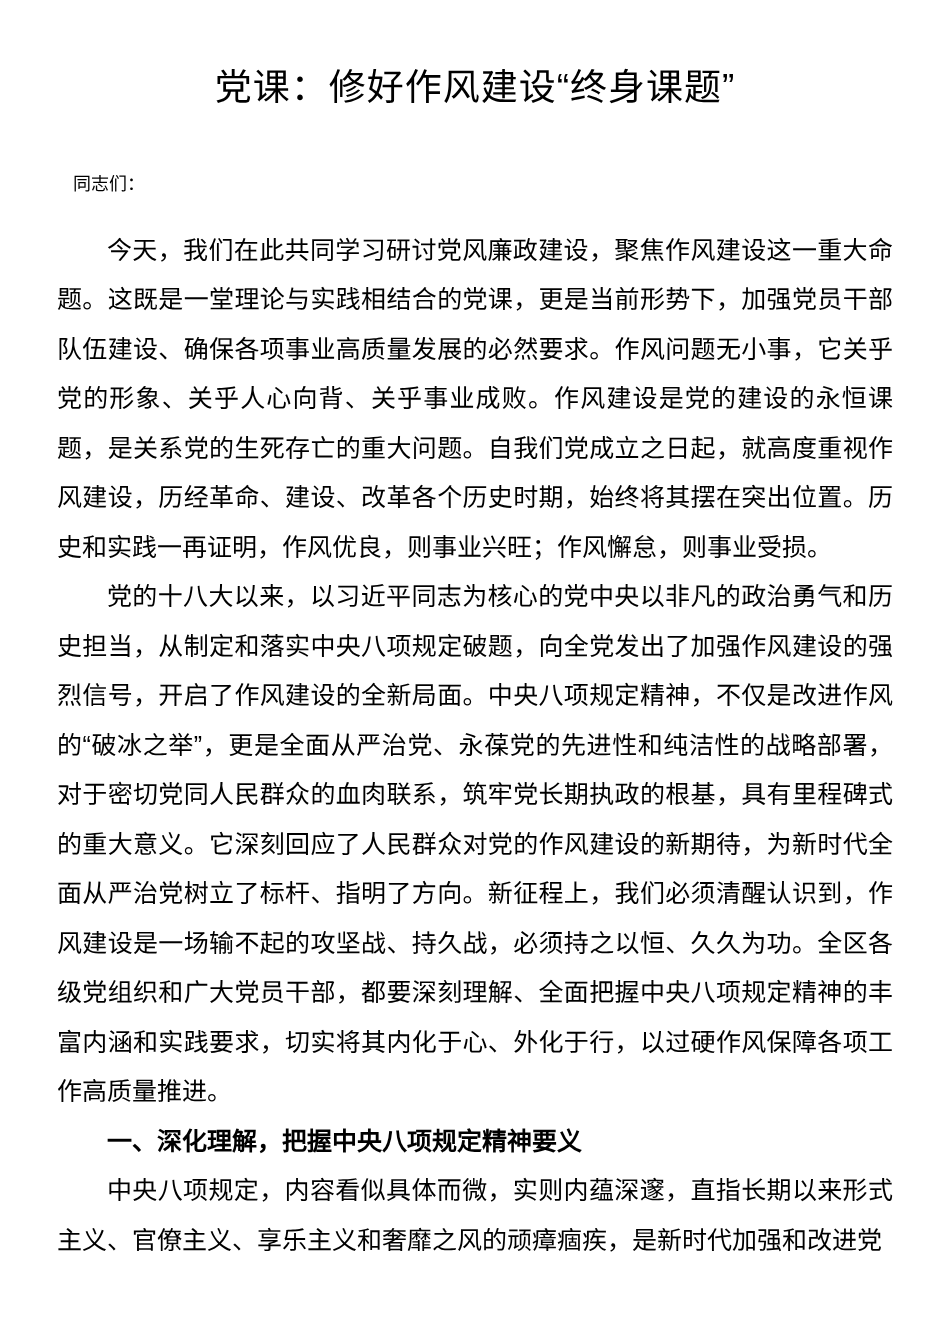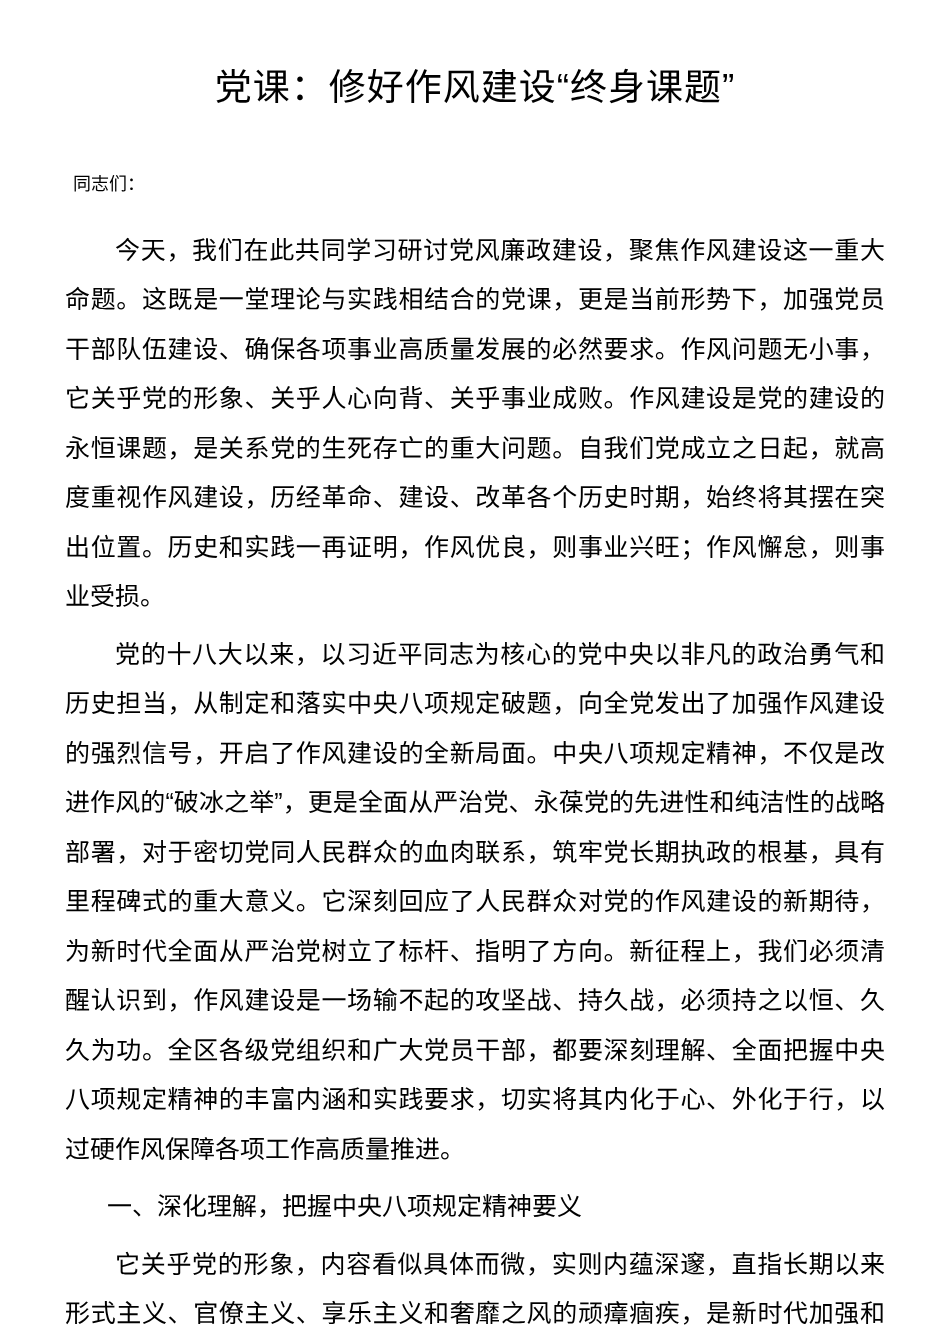--- a/index.html
+++ b/index.html
@@ -30,44 +30,44 @@
     letter-spacing: 1px;
   }
   .salutation {
     margin: 16px;
     font-size: 18px;
     line-height: 49.5px;
     text-align: justify;
     text-justify: inter-ideograph;
   }
   .para {
-    margin: 8px;
+    margin: 0;
     font-size: 25px;
     line-height: 49.5px;
     text-align: justify;
     text-justify: inter-ideograph;
     text-indent: 2em;
   }
   .heading {
     margin: 0;
     font-size: 25px;
     line-height: 49.5px;
-    font-weight: normal;
+    font-weight: bold;
     text-align: justify;
     text-indent: 2em;
   }
 </style>
 </head>
 <body>
 
 <div class="page">
   <h1 class="title">党课：修好作风建设“终身课题”</h1>
 
   <p class="salutation">同志们：</p>
 
   <p class="para">今天，我们在此共同学习研讨党风廉政建设，聚焦作风建设这一重大命题。这既是一堂理论与实践相结合的党课，更是当前形势下，加强党员干部队伍建设、确保各项事业高质量发展的必然要求。作风问题无小事，它关乎党的形象、关乎人心向背、关乎事业成败。作风建设是党的建设的永恒课题，是关系党的生死存亡的重大问题。自我们党成立之日起，就高度重视作风建设，历经革命、建设、改革各个历史时期，始终将其摆在突出位置。历史和实践一再证明，作风优良，则事业兴旺；作风懈怠，则事业受损。</p>
 
   <p class="para">党的十八大以来，以习近平同志为核心的党中央以非凡的政治勇气和历史担当，从制定和落实中央八项规定破题，向全党发出了加强作风建设的强烈信号，开启了作风建设的全新局面。中央八项规定精神，不仅是改进作风的“破冰之举”，更是全面从严治党、永葆党的先进性和纯洁性的战略部署，对于密切党同人民群众的血肉联系，筑牢党长期执政的根基，具有里程碑式的重大意义。它深刻回应了人民群众对党的作风建设的新期待，为新时代全面从严治党树立了标杆、指明了方向。新征程上，我们必须清醒认识到，作风建设是一场输不起的攻坚战、持久战，必须持之以恒、久久为功。全区各级党组织和广大党员干部，都要深刻理解、全面把握中央八项规定精神的丰富内涵和实践要求，切实将其内化于心、外化于行，以过硬作风保障各项工作高质量推进。</p>
 
   <h2 class="heading">一、深化理解，把握中央八项规定精神要义</h2>
 
-  <p class="para">它关乎党的形象，内容看似具体而微，实则内蕴深邃，直指长期以来形式主义、官僚主义、享乐主义和奢靡之风的顽瘴痼疾，是新时代加强和改进党</p>
+  <p class="para">中央八项规定，内容看似具体而微，实则内蕴深邃，直指长期以来形式主义、官僚主义、享乐主义和奢靡之风的顽瘴痼疾，是新时代加强和改进党</p>
 </div>
 
 </body></html>

